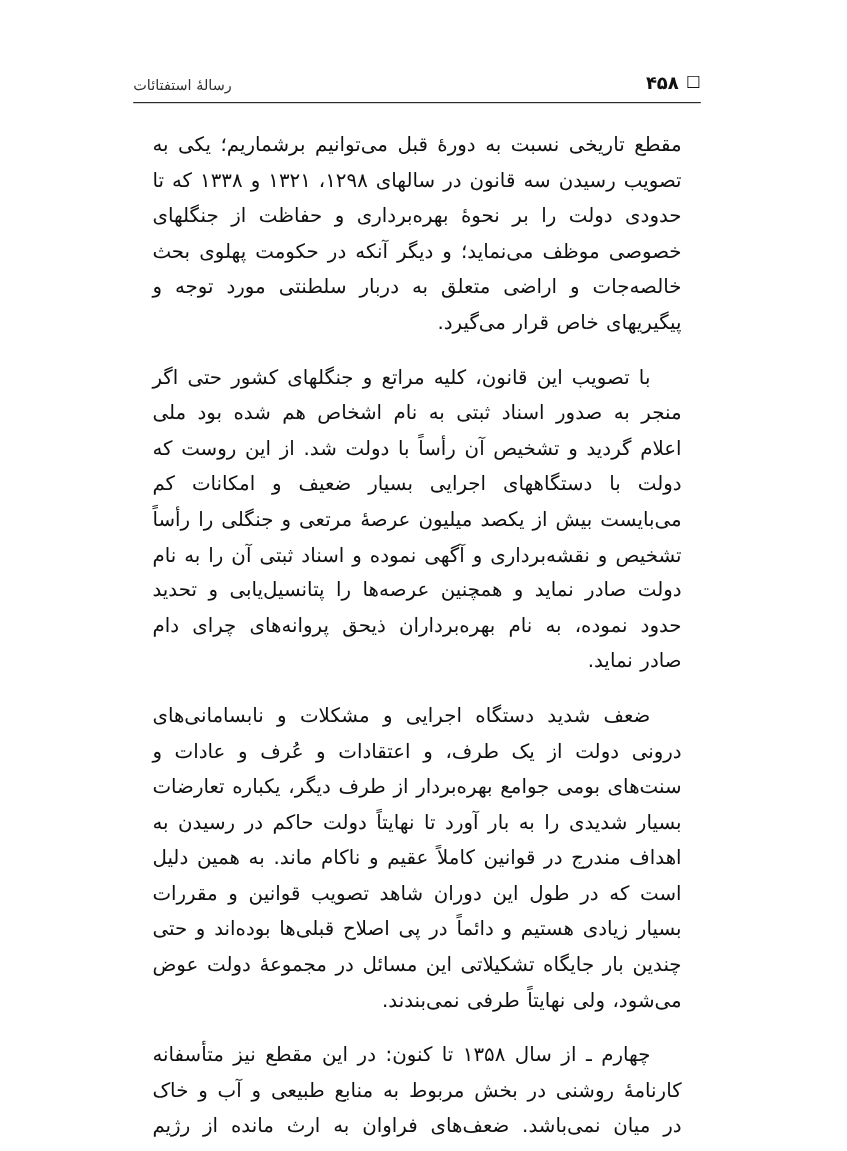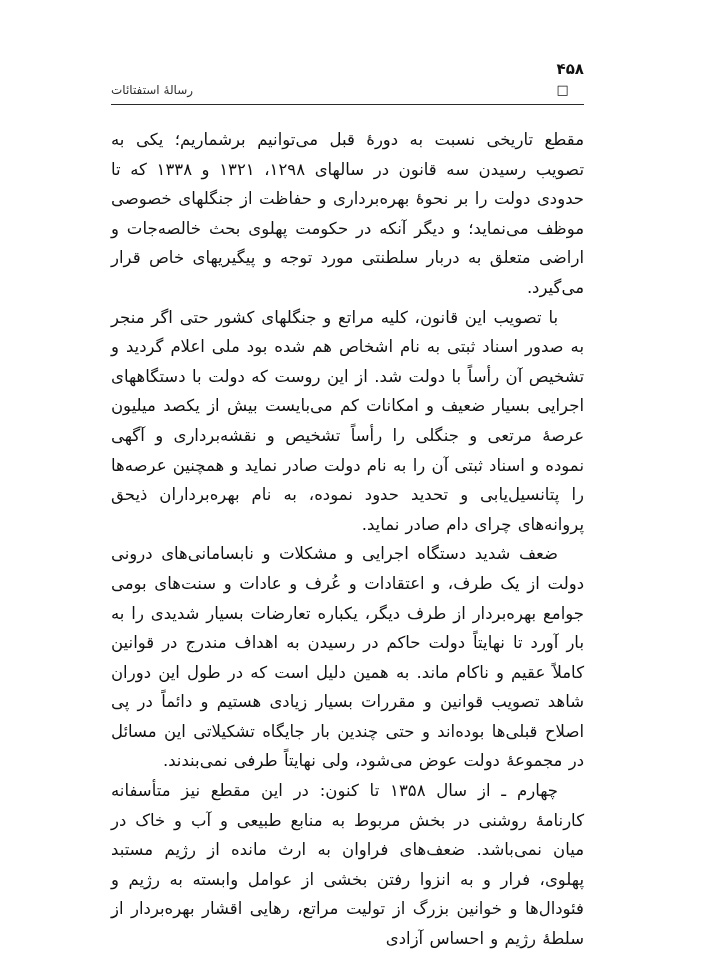--- a/index.html
+++ b/index.html
@@ -25,23 +25,23 @@
     align-items: flex-end;
     padding-bottom: 7px;
   }
   .running-title {
     font-size: 12px;
     color: #2f2f2f;
     direction: rtl;
   }
   .page-number-block {
     display: flex;
+    align-items: center;
     gap: 6px;
     direction: ltr;
-    flex-direction: column;
   }
   .page-number {
     font-size: 15px;
     font-weight: bold;
     color: #111111;
     letter-spacing: 1px;
   }
   .square-marker {
     font-size: 13px;
     font-weight: bold;
@@ -55,21 +55,21 @@
     margin: 0 0 20px 0;
   }
   .page-body {
     direction: rtl;
     text-align: justify;
     font-size: 16.5px;
     line-height: 29.6px;
     word-spacing: 1px;
   }
   .para {
-    margin: 0;
+    margin: 16px;
   }
   .para.indent {
     text-indent: 26px;
   }
 </style>
 </head>
 <body>
 
 <div class="page">
 

